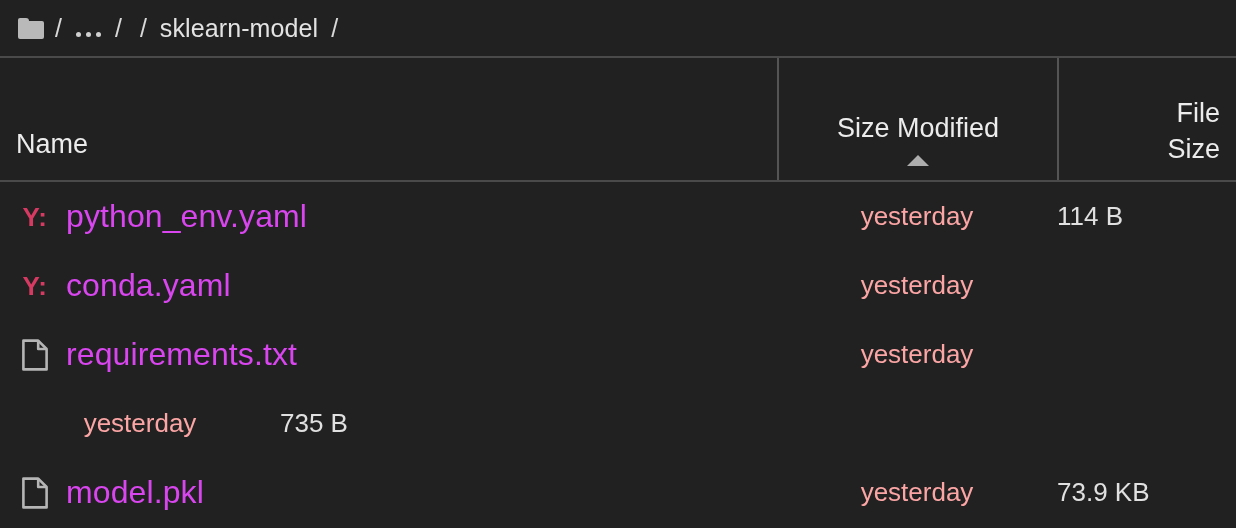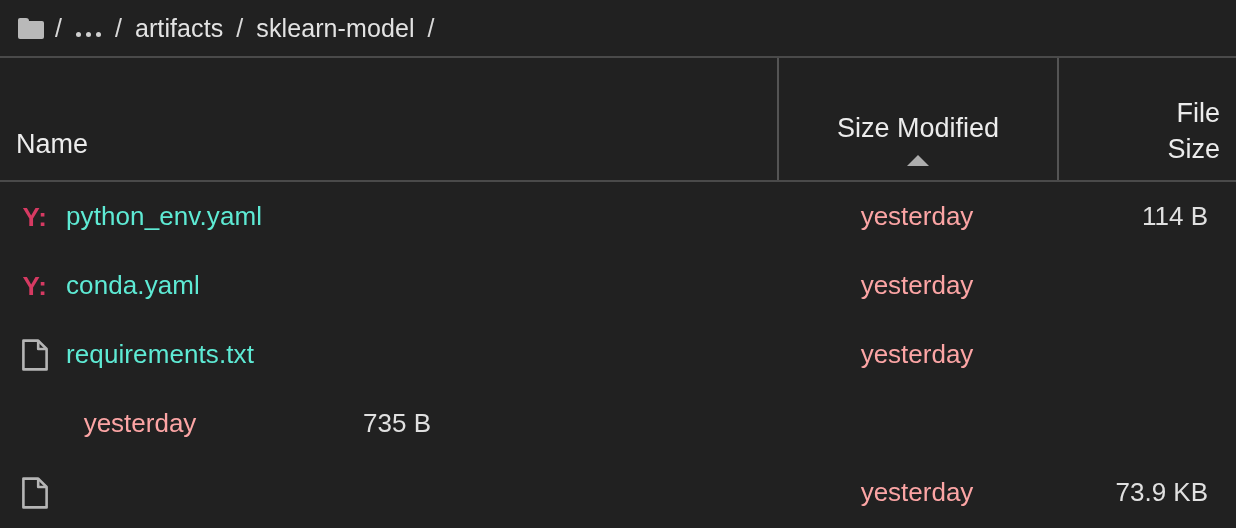--- a/index.html
+++ b/index.html
@@ -172,29 +172,29 @@
 
   .cell-mod {
     width: 280px;
     text-align: center;
     color: #fca5a5;
     font-size: 26px;
   }
 
   .cell-size {
     width: 179px;
-    text-align: right;
-    padding-right: 28px;
+    text-align: left;
+    padding-right: 12px;
     color: #e0e0e0;
     font-size: 26px;
   }
 
   .fname {
-    color: #5eead4;
-    font-size: 26px;
+    color: #d946ef;
+    font-size: 32px;
     letter-spacing: 0.1px;
     white-space: nowrap;
     overflow: hidden;
     text-overflow: ellipsis;
   }
 
   
   .icon-slot {
     width: 34px;
     height: 36px;
@@ -228,21 +228,20 @@
       <span class="crumb-sep">/</span>
 
       <span class="ellipsis-crumb">
         <i></i>
         <i></i>
         <i></i>
       </span>
 
       <span class="crumb-sep">/</span>
 
-      <span class="crumb-item">artifacts</span>
 
       <span class="crumb-sep">/</span>
 
       <span class="crumb-item">sklearn-model</span>
 
       <span class="crumb-sep">/</span>
 
     </div>
   </div>
 
@@ -308,20 +307,21 @@
       </div>
 
       <div class="row">
         <div class="cell-name">
           <span class="icon-slot">
             <svg class="doc-icon" width="28" height="32" viewBox="0 0 28 32" fill="none" aria-hidden="true">
               <path d="M2.4 1.6 H17.2 L25.6 10 V30.4 H2.4 Z" stroke="#b5b5b5" stroke-width="2.6" stroke-linejoin="round"></path>
               <path d="M17.2 1.6 V10 H25.6" stroke="#b5b5b5" stroke-width="2.6" stroke-linejoin="round"></path>
             </svg>
           </span>
+          <span class="fname">model.pkl</span>
         </div>
         <div class="cell-mod">yesterday</div>
         <div class="cell-size">73.9 KB</div>
       </div>
 
     </div>
   </div>
 </div>
 
 </body></html>

